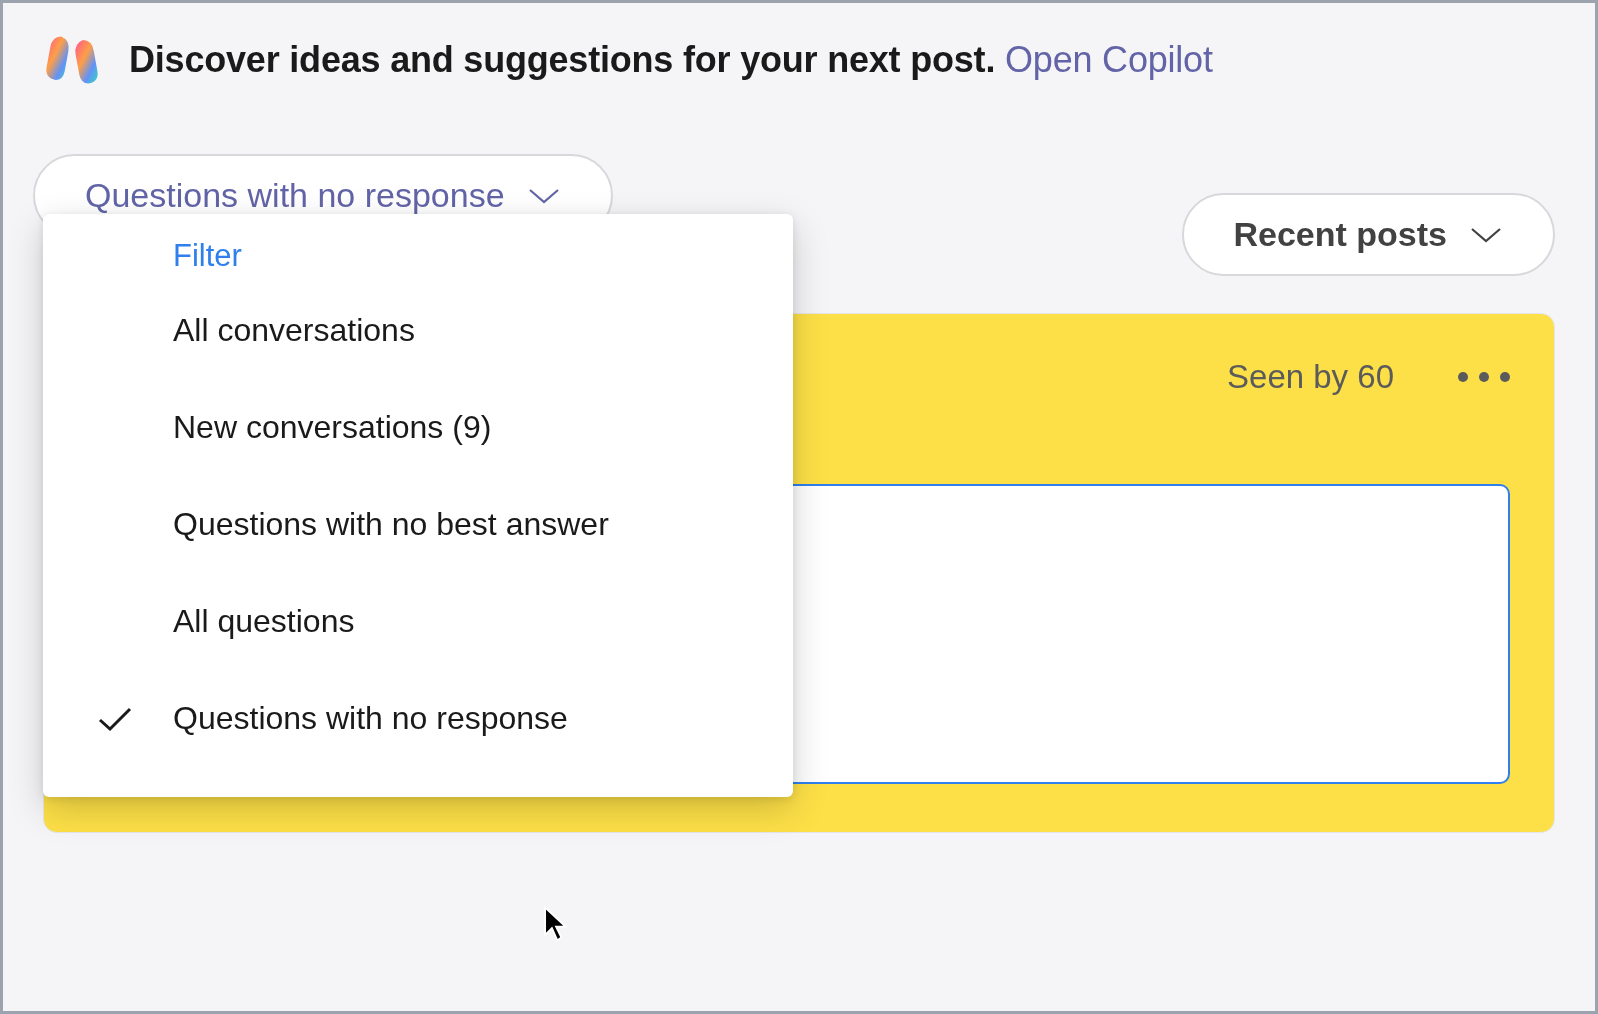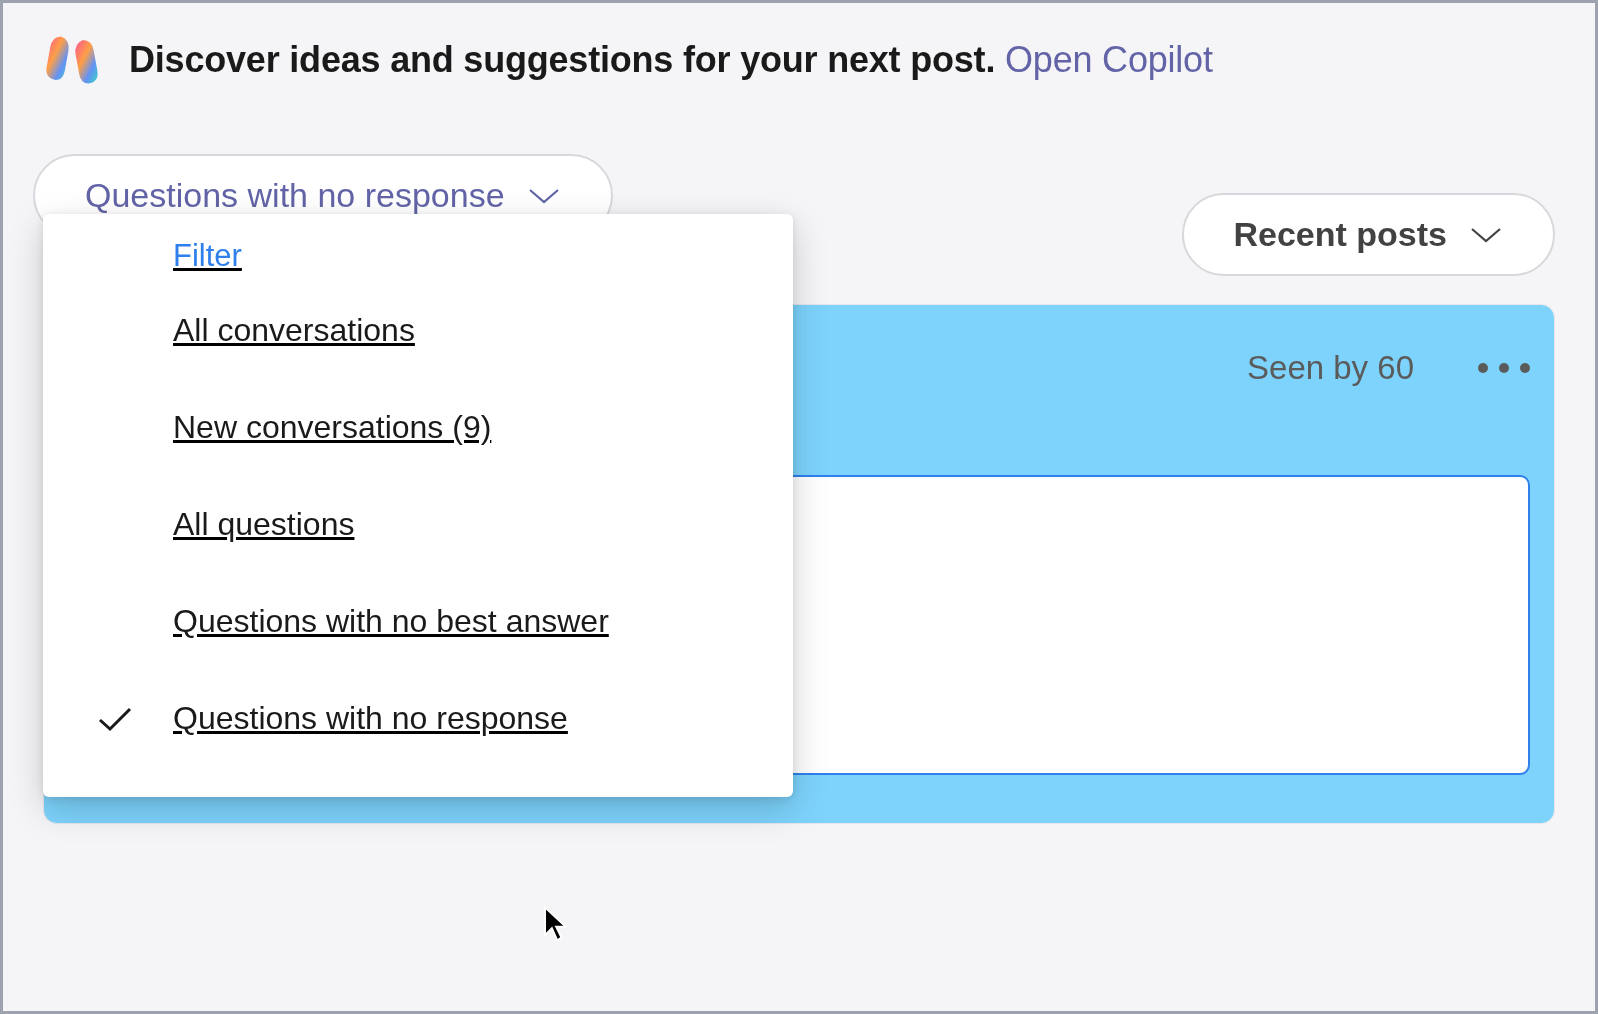--- a/index.html
+++ b/index.html
@@ -74,21 +74,20 @@
     .dropdown-menu {
       position: absolute;
       top: 85px;
       left: 40px;
       width: 750px;
       background: #ffffff;
       border-radius: 6px;
       box-shadow: 0 12px 36px rgba(0,0,0,0.18), 0 2px 8px rgba(0,0,0,0.1);
       padding: 24px 4px 30px 0;
       z-index: 10;
-      text-decoration: underline;
     }
     .dropdown-header {
       color: #2f80ed;
       font-size: 31px;
       font-weight: 400;
       padding: 0 40px 8px 130px;
     }
     .dropdown-item {
       display: flex;
       align-items: center;
@@ -106,27 +105,27 @@
     }
     .check-icon {
       width: 36px;
       height: 28px;
       stroke: #1a1a1a;
       stroke-width: 3;
       fill: none;
     }
     .post-card {
       position: absolute;
-      top: 301px;
+      top: 310px;
       left: 40px;
       right: 40px;
-      background: #7dd3fc;
+      background: #fde047;
       border: 1px solid #e6e6ea;
       border-radius: 14px;
-      padding: 44px 24px;
+      padding: 44px 44px;
       min-height: 520px;
     }
     .post-header {
       display: flex;
       justify-content: flex-end;
       align-items: center;
       gap: 64px;
     }
     .seen-by {
       color: #5b5b5b;
@@ -204,26 +203,26 @@
       <span>All conversations</span>
     </div>
 
     <div class="dropdown-item">
       <span class="check-slot"></span>
       <span>New conversations (9)</span>
     </div>
 
     <div class="dropdown-item">
       <span class="check-slot"></span>
+      <span>Questions with no best answer</span>
+    </div>
+
+    <div class="dropdown-item">
+      <span class="check-slot"></span>
       <span>All questions</span>
-    </div>
-
-    <div class="dropdown-item">
-      <span class="check-slot"></span>
-      <span>Questions with no best answer</span>
     </div>
 
     <div class="dropdown-item">
       <span class="check-slot">
         <svg class="check-icon" viewBox="0 0 36 28">
           <polyline points="3,15 13,24 33,4"></polyline>
         </svg>
       </span>
       <span>Questions with no response</span>
     </div>

